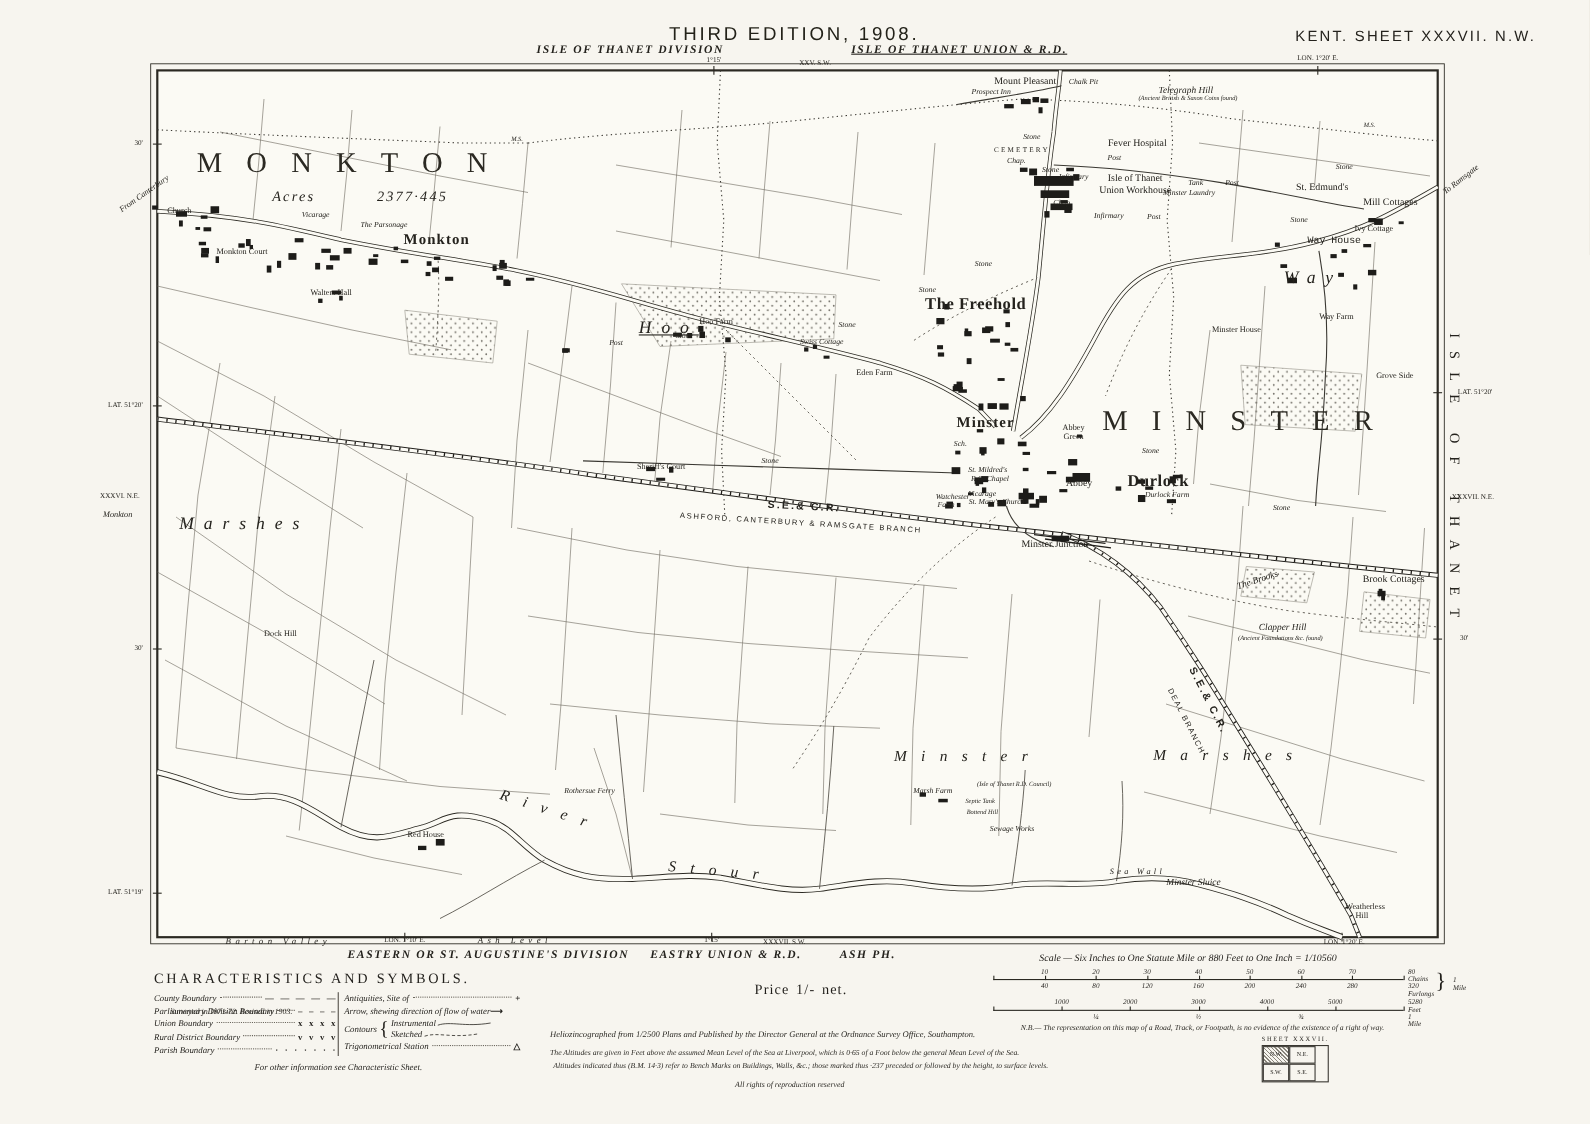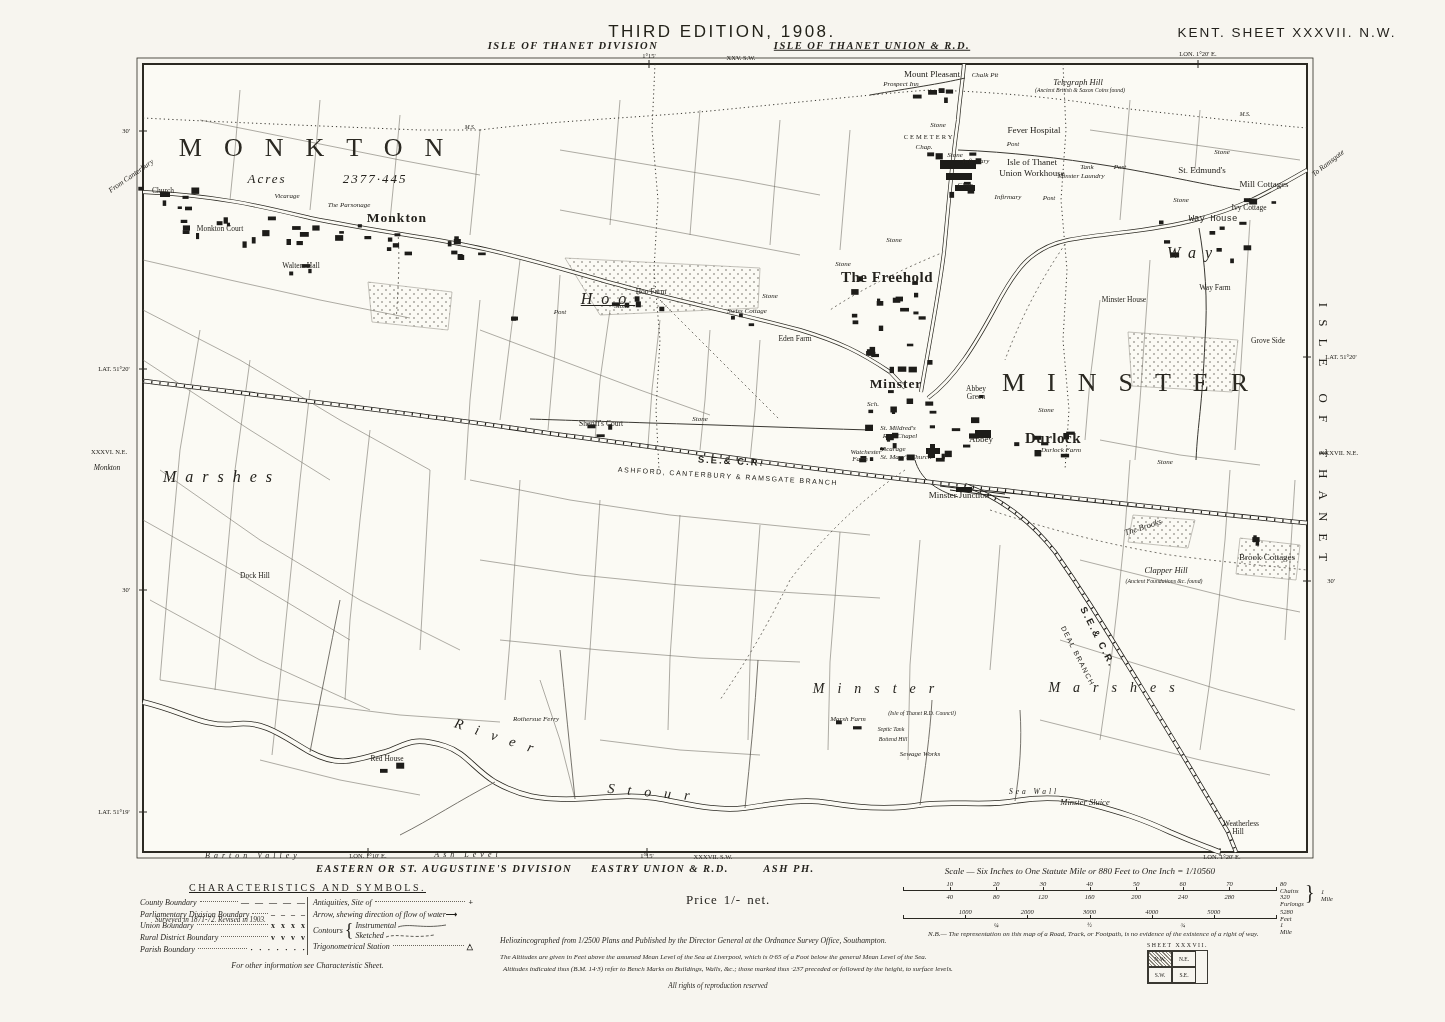--- a/index.html
+++ b/index.html
@@ -26,21 +26,21 @@
   
   .MT{font-family:"Liberation Sans",sans-serif;font-size:17px;letter-spacing:2.5px;color:#232219;}
   .MD{font-weight:bold;font-style:italic;font-size:10.5px;letter-spacing:1.5px;}
   .MS{font-family:"Liberation Sans",sans-serif;font-size:13.5px;letter-spacing:2px;}
   .MY{font-size:6.5px;}
   .MI{font-style:italic;font-size:7.5px;}
   .MV{font-size:13px;letter-spacing:12px;}
   .MSP{font-style:italic;font-size:8px;letter-spacing:4px;}
   
   #legend{position:absolute;left:140px;top:882px;width:335px;}
-  #legend .lg-title{text-align:center;font-size:10px;letter-spacing:2.5px;margin-bottom:4px;text-decoration:underline;}
+  #legend .lg-title{text-align:left;font-size:13px;letter-spacing:2.5px;margin-bottom:4px;}
   #legend .cols{display:flex;}
   #legend .col-l{width:170px;}
   #legend .col-r{width:165px;border-left:1px solid #55524a;padding-left:5px;}
   .lg-row{display:flex;align-items:center;font-style:italic;font-size:8px;height:11.6px;}
   .lg-row .dots{flex:1;border-bottom:1px dotted #6b675e;margin:0 3px 2px 3px;min-width:6px;}
   .lg-row .sy{font-style:normal;font-size:8px;font-weight:bold;letter-spacing:2px;white-space:nowrap;}
   .lg-foot{text-align:center;font-style:italic;font-size:8px;margin-top:6px;}
   .contour-wrap{display:flex;align-items:center;font-style:italic;font-size:8px;}
   .contour-brace{font-size:18px;font-style:normal;margin:0 2px;}
   .contour-sub{line-height:1.25;}
@@ -422,21 +422,21 @@
       <span class="lbl P2" style="left: 500px; top: 738px; transform: translate(-50%, -50%) rotate(18deg);">River</span>
       <span class="lbl P2" style="left: 655px; top: 793px; transform: translate(-50%, -50%) rotate(5deg);">Stour</span>
       <span class="lbl M" style="left: 536px; top: 719px; transform: translate(-50%, -50%);">Rothersue Ferry</span>
       <span class="lbl Y" style="left: 387px; top: 759px; transform: translate(-50%, -50%);">Red House</span>
       <span class="lbl M" style="left: 848px; top: 719px; transform: translate(-50%, -50%);">Marsh Farm</span>
       <span class="lbl M" style="left: 920px; top: 706px; transform: translate(-50%, -50%); margin-top: 48px;">Sewage Works</span>
       <span class="lbl M2" style="left: 922px; top: 714px; transform: translate(-50%, -50%);">(Isle of Thanet R.D. Council)</span>
       <span class="lbl M2" style="left: 891px; top: 730px; transform: translate(-50%, -50%);">Septic Tank</span>
       <span class="lbl M2" style="left: 893px; top: 740px; transform: translate(-50%, -50%);">Bottend Hill</span>
       <span class="lbl I" style="left: 1143px; top: 527px; transform: translate(-50%, -50%) rotate(-18deg);">The Brooks</span>
-      <span class="lbl F" style="left: 1267px; top: 557px; transform: translate(-50%, -50%); text-align: right;">Brook Cottages</span>
+      <span class="lbl F" style="left: 1267px; top: 527px; transform: translate(-50%, -50%); text-align: right;">Brook Cottages</span>
       <span class="lbl I" style="left: 1166px; top: 570px; transform: translate(-50%, -50%);">Clapper Hill</span>
       <span class="lbl M2" style="left: 1164px; top: 582px; transform: translate(-50%, -50%);">(Ancient Foundations &amp;c. found)</span>
       <span class="lbl I" style="left: 1085px; top: 802px; transform: translate(-50%, -50%);">Minster Sluice</span>
       <span class="lbl S" style="left: 1034px; top: 792px; transform: translate(-50%, -50%);">Sea Wall</span>
       <span class="lbl Y" style="left: 1241px; top: 824px; transform: translate(-50%, -50%);">Weatherless</span>
       <span class="lbl Y" style="left: 1238px; top: 832px; transform: translate(-50%, -50%);">Hill</span>
       <span class="lbl M" style="left: 770px; top: 296px; transform: translate(-50%, -50%);">Stone</span>
       <span class="lbl M" style="left: 622px; top: 306px; transform: translate(-50%, -50%);">Stone</span>
       <span class="lbl M" style="left: 700px; top: 419px; transform: translate(-50%, -50%);">Stone</span>
       <span class="lbl M" style="left: 938px; top: 125px; transform: translate(-50%, -50%);">Stone</span>

